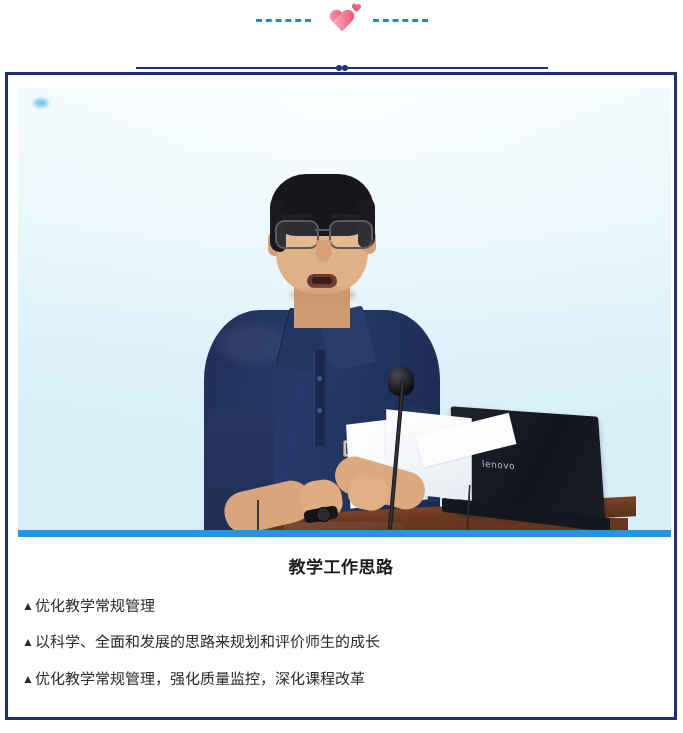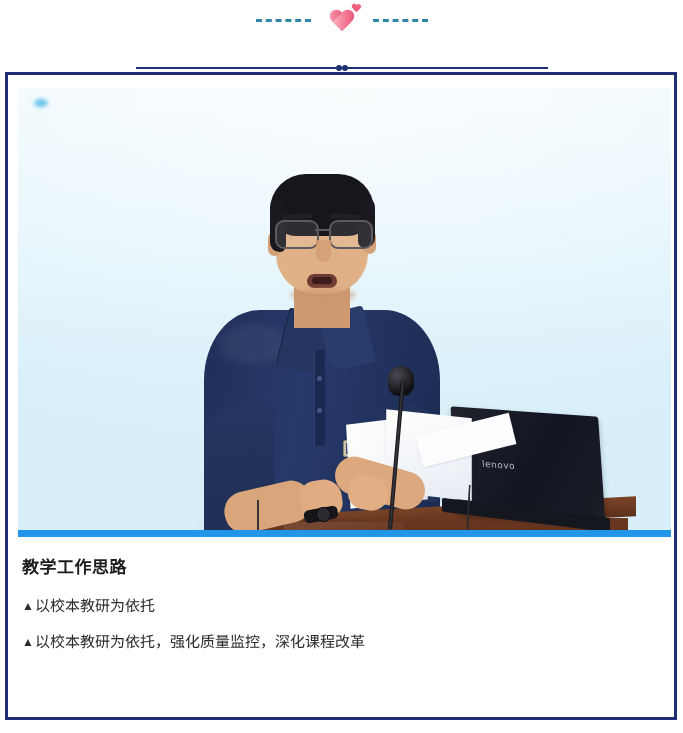--- a/index.html
+++ b/index.html
@@ -524,20 +524,21 @@
   
   .text-block {
     position: absolute;
     left: 0;
     top: 468px;
     width: 100%;
     padding: 0 14px;
     box-sizing: border-box;
   }
   .list-heading {
+    text-align: center;
     font-size: 17px;
     font-weight: bold;
     color: #1c1c1c;
     margin: 10px 0 0 0;
     letter-spacing: .5px;
   }
   .bullet-list {
     list-style: none;
     margin: 18px 0 0 0;
     padding: 0;
@@ -642,19 +643,20 @@
     <div class="mic-stem"></div>
     <div class="mic-cable"></div>
     <div class="mic-cable2"></div>
   </div>
 
   <div class="photo-bluebar"></div>
 
   <div class="text-block">
     <h2 class="list-heading">教学工作思路</h2>
     <ul class="bullet-list">
-      <li class="bullet-item"><span class="bullet-mark">▲</span><span>以校本教研为依托</span></li>
-      <li class="bullet-item"><span class="bullet-mark">▲</span><span>以校本教研为依托，强化质量监控，深化课程改革</span></li>
+      <li class="bullet-item"><span class="bullet-mark">▲</span><span>优化教学常规管理</span></li>
+      <li class="bullet-item"><span class="bullet-mark">▲</span><span>以科学、全面和发展的思路来规划和评价师生的成长</span></li>
+      <li class="bullet-item"><span class="bullet-mark">▲</span><span>优化教学常规管理，强化质量监控，深化课程改革</span></li>
 
     </ul>
   </div>
 
 </div>
 
 </body></html>

